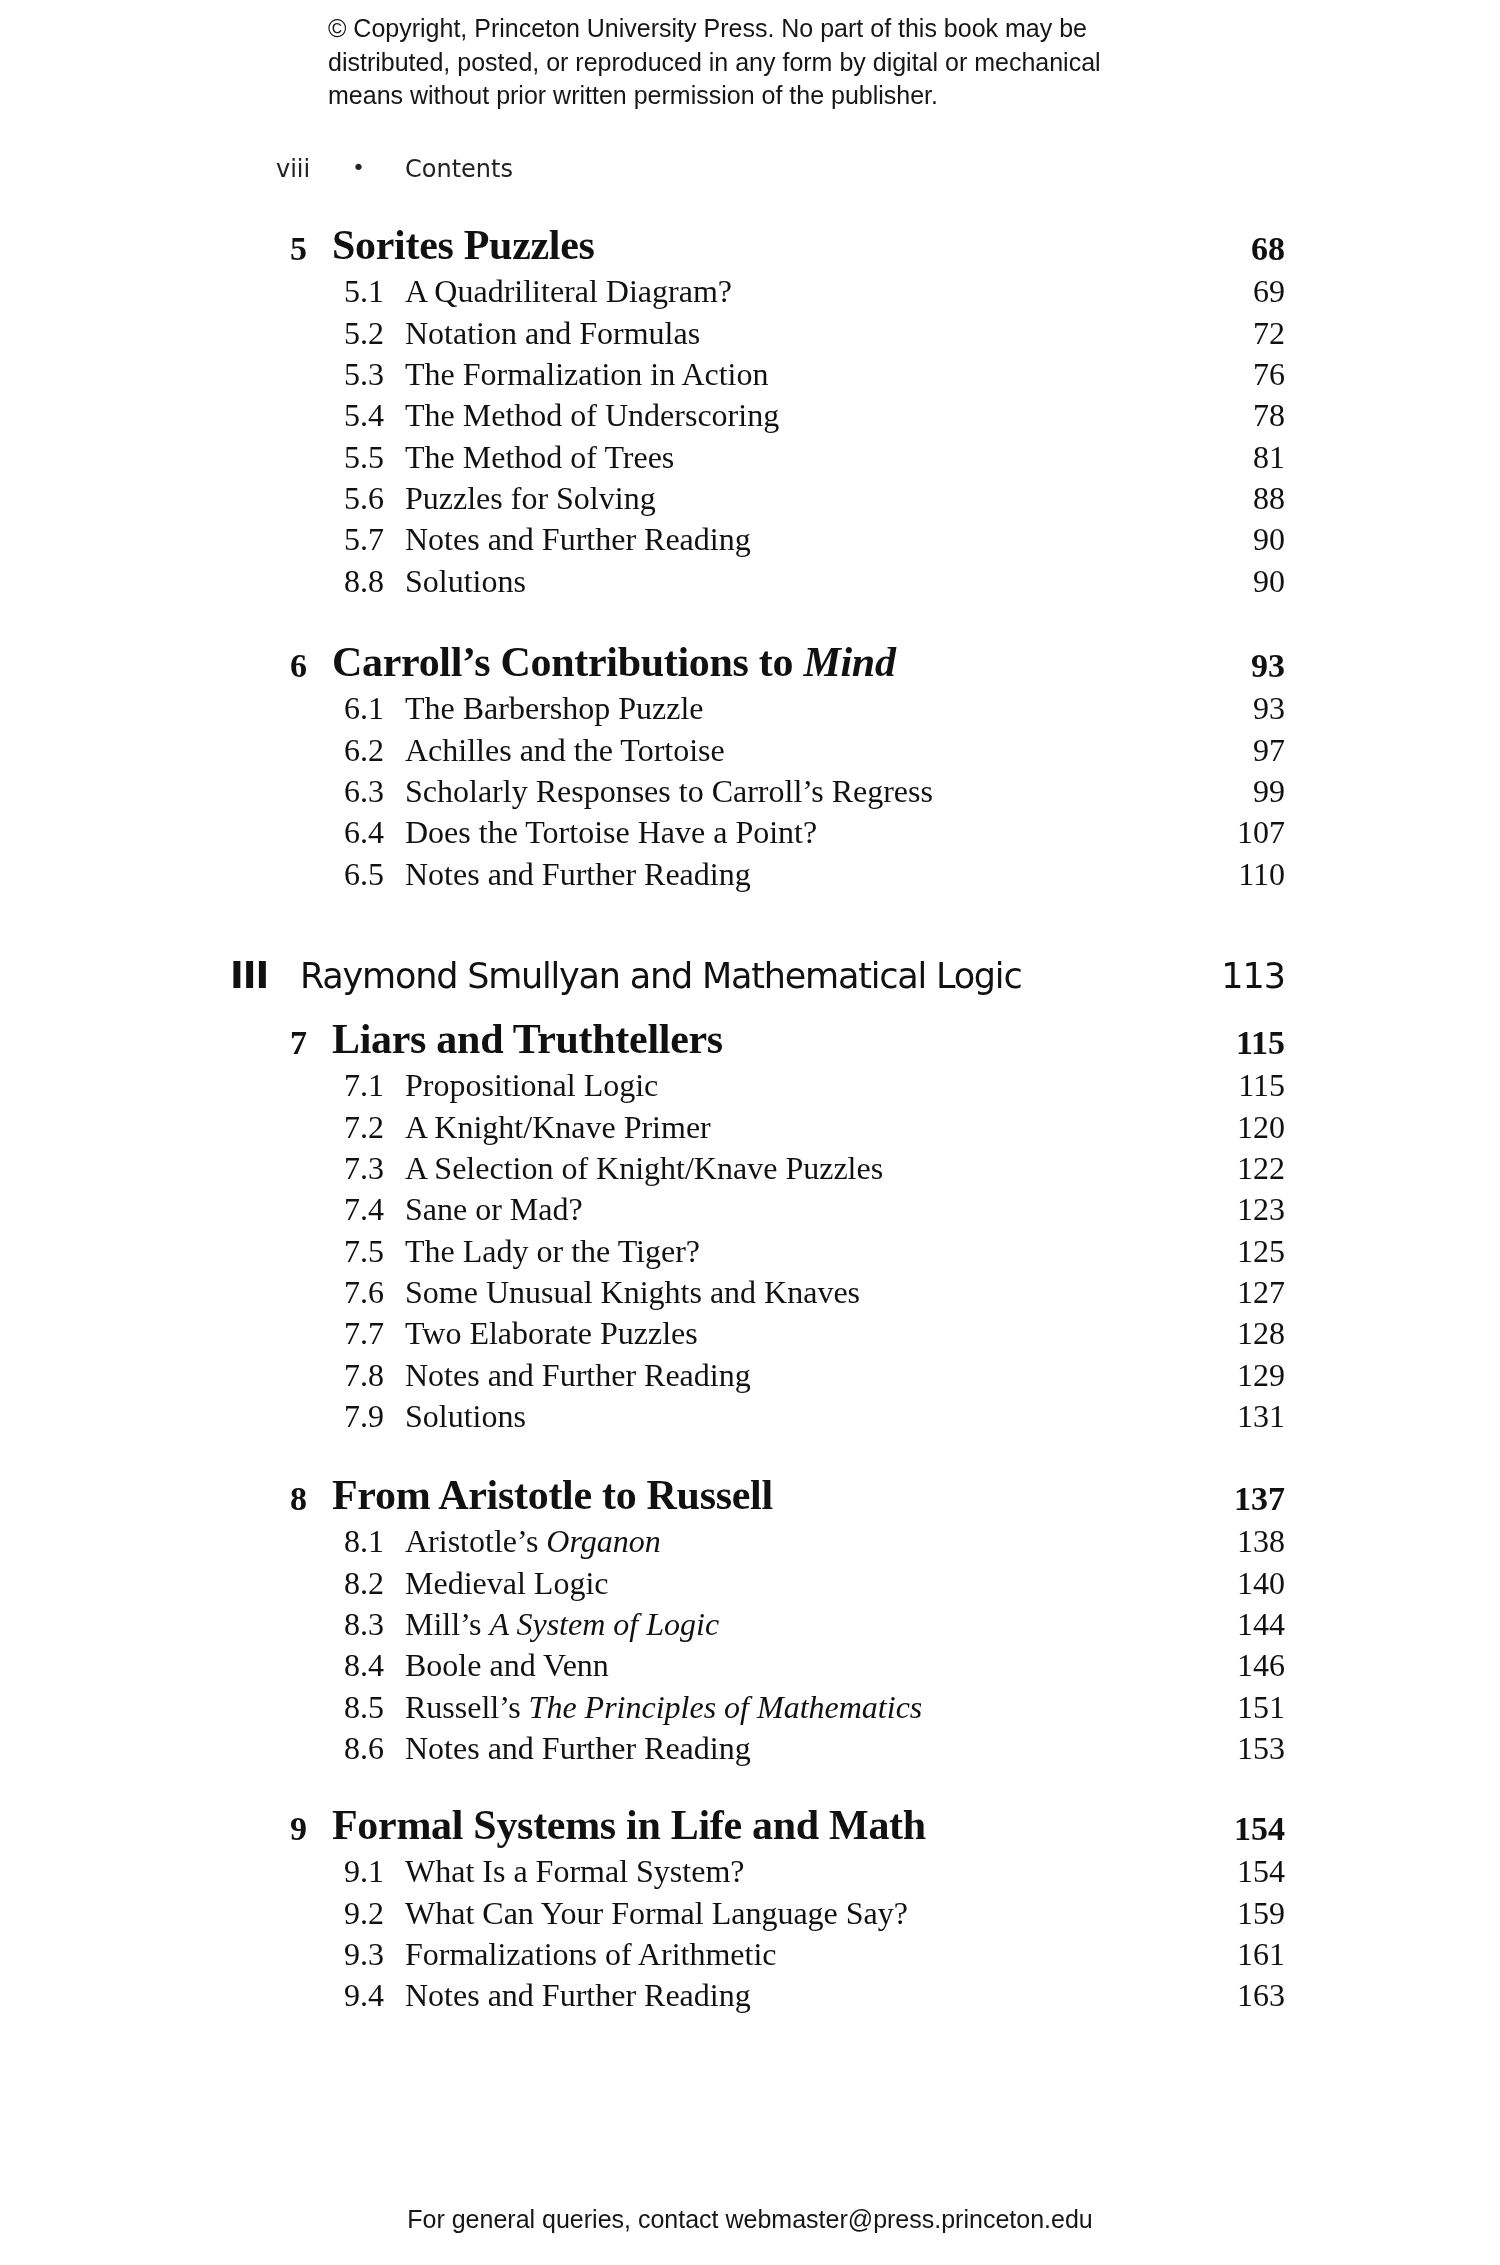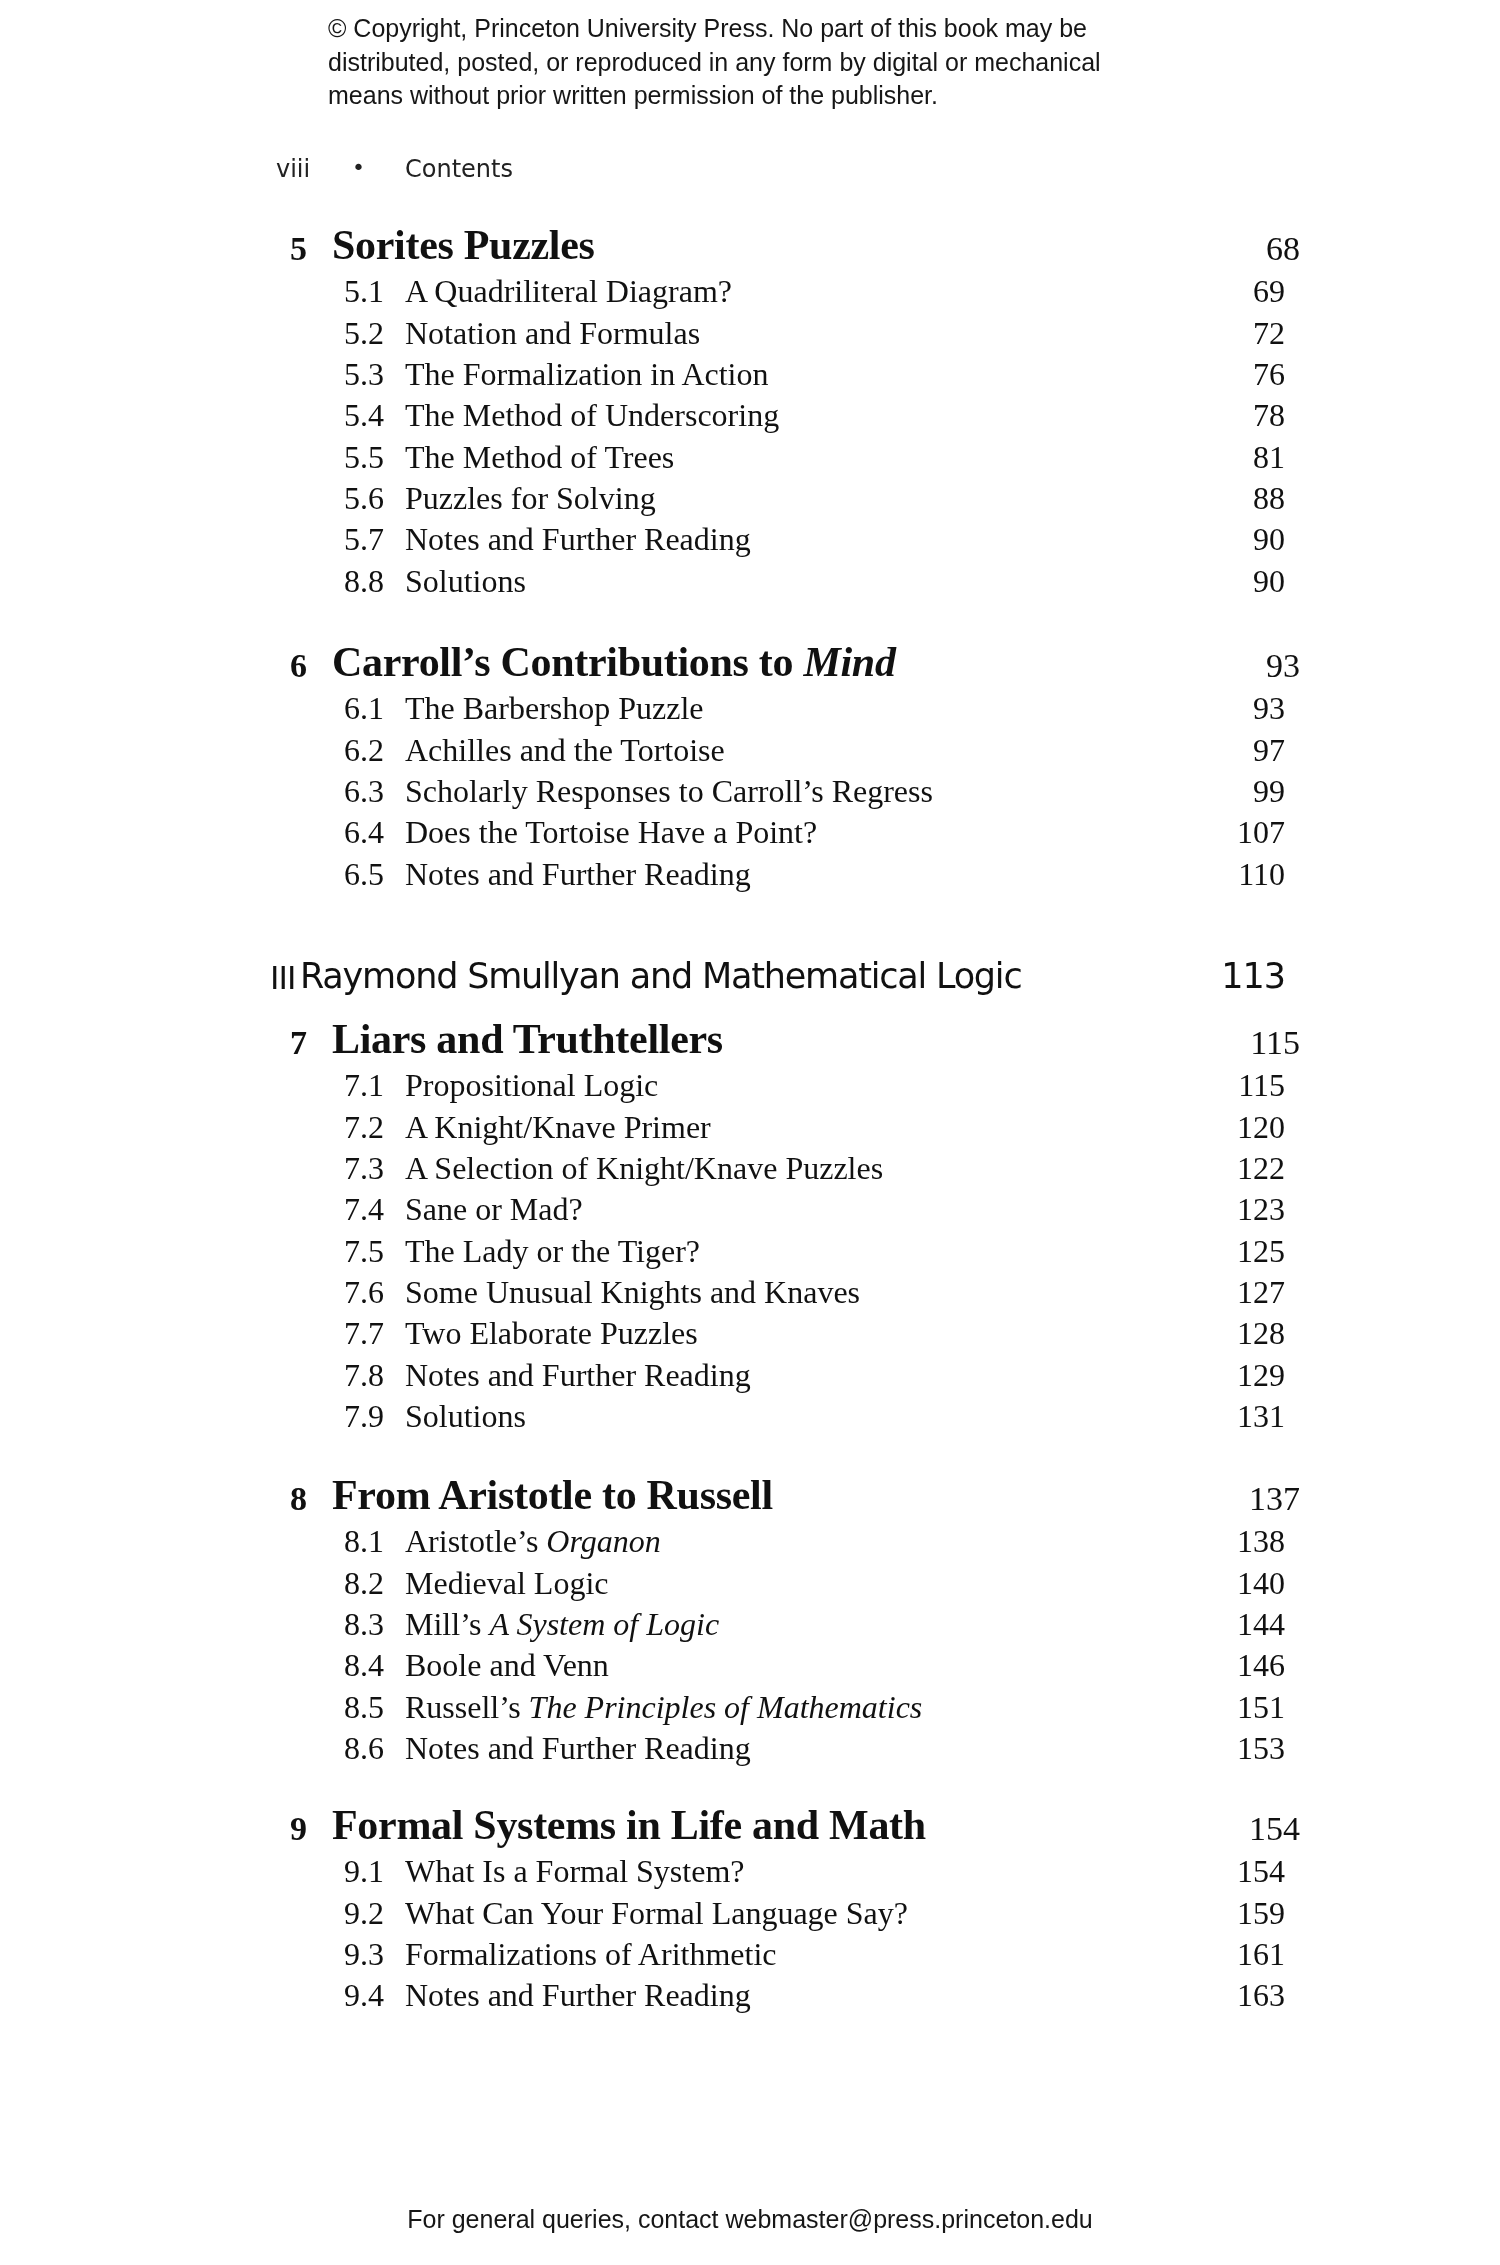--- a/index.html
+++ b/index.html
@@ -12,25 +12,25 @@
   .running-head span { position: absolute; top: 0; white-space: nowrap; margin-left: 48px; }
   .folio { left: 228px; }
   .bullet { left: 304px; font-size: 22px; }
   .rh-title { left: 357px; }
 
   .toc { position: absolute; left: 0; top: 0; width: 1500px; }
   .row { position: absolute; left: 0; width: 1500px; height: 41px; }
   .row .num, .row .title, .row .page { position: absolute; bottom: 0; white-space: nowrap; line-height: 1; }
   .chapter .num { left: 290px; font-family: "Liberation Serif", serif; font-size: 34px; font-weight: bold; }
   .chapter .title { left: 332px; font-family: "Liberation Serif", serif; font-size: 42px; font-weight: bold; letter-spacing: -0.3px; }
-  .chapter .page { right: 200px; font-family: "Liberation Serif", serif; font-size: 34px; font-weight: normal; }
+  .chapter .page { right: 215px; font-family: "Liberation Serif", serif; font-size: 34px; font-weight: bold; }
   .section .num { left: 344px; font-family: "Liberation Serif", serif; font-size: 32px; }
   .section .title { left: 405px; font-family: "Liberation Serif", serif; font-size: 32px; }
   .section .page { right: 215px; font-family: Liberation Serif, serif; font-size: 32px; }
-  .part .num { left: 230px; font-family: "DejaVu Sans", sans-serif; font-size: 32px; font-weight: normal; letter-spacing: -1px; margin-left: 40px; }
+  .part .num { left: 230px; font-family: "DejaVu Sans", sans-serif; font-size: 37px; font-weight: bold; letter-spacing: -1px; }
   .part .title { left: 300px; font-family: "DejaVu Sans", sans-serif; font-size: 35px; letter-spacing: -1.2px; }
   .part .page { right: 215px; font-family: "DejaVu Sans", sans-serif; font-size: 35px; letter-spacing: -1px; }
   .it { font-style: italic; }
   .footer { position: absolute; left: 0; width: 1500px; top: 2205px; text-align: center;
     font-family: "Liberation Sans", sans-serif; font-size: 25px; color: #161616; }
 </style>
 </head>
 <body>
 
 <div class="copyright">

